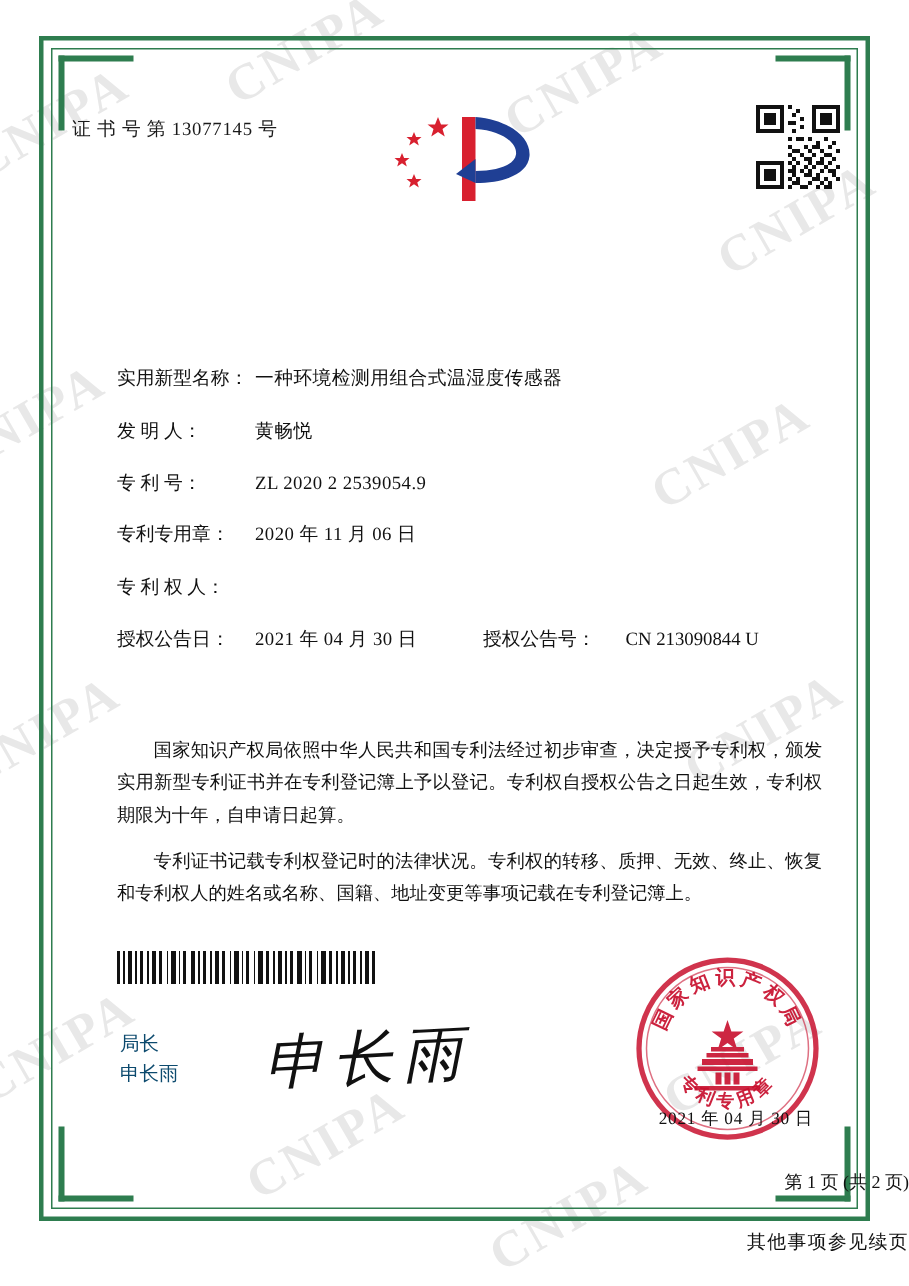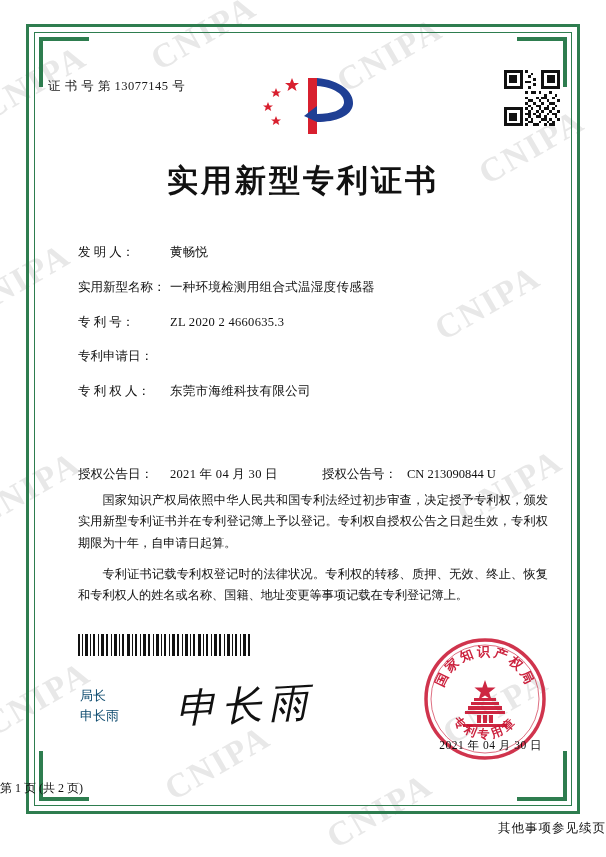--- a/index.html
+++ b/index.html
@@ -137,25 +137,24 @@
   }
   .fvalue {
     flex: 1 1 auto;
     letter-spacing: 0.3px;
   }
   .frow.dual .fvalue { flex: 0 0 auto; }
   .frow.dual .flabel2 {
     flex: 0 0 auto;
     margin-left: 44px;
     white-space: nowrap;
-    margin-top: 48px;
   }
   .frow.dual .fvalue2 {
     flex: 1 1 auto;
-    margin-left: 10px;
+    margin-left: 20px;
   }
 
   .paragraphs {
     position: absolute;
     left: 78px;
     right: 58px;
     top: 490px;
     font-family: "Liberation Serif", serif;
     font-size: 12.2px;
     color: #111;
@@ -214,21 +213,21 @@
     font-family: "Liberation Serif", serif;
     font-size: 11.5px;
     color: #111;
     letter-spacing: 0.5px;
   }
 
   #page-no {
     position: absolute;
     left: 0; right: 0;
     top: 780px;
-    text-align: left;
+    text-align: right;
     font-family: "Liberation Serif", serif;
     font-size: 12px;
     color: #111;
   }
 
   #footnote {
     position: absolute;
     left: 0; right: 0;
     top: 820px;
     text-align: right;
@@ -363,46 +362,45 @@
           <rect x="16" y="19" width="1" height="1"></rect>
         <rect x="18" y="19" width="1" height="1"></rect>
           <rect x="8" y="20" width="1" height="1"></rect>
         <rect x="11" y="20" width="2" height="1"></rect>
           <rect x="15" y="20" width="1" height="1"></rect>
         <rect x="17" y="20" width="2" height="1"></rect>
       </g>
     </svg>
   </div>
 
-  <div id="doc-title">实用新型专利证书</div>
 
   <div class="fields">
+
+    <div class="frow">
+      <span class="flabel">实用新型名称：</span>
+      <span class="fvalue">一种环境检测用组合式温湿度传感器</span>
+    </div>
 
     <div class="frow">
       <span class="flabel">发 明 人：</span>
       <span class="fvalue">黄畅悦</span>
     </div>
 
     <div class="frow">
-      <span class="flabel">实用新型名称：</span>
-      <span class="fvalue">一种环境检测用组合式温湿度传感器</span>
+      <span class="flabel">专 利 号：</span>
+      <span class="fvalue">ZL 2020 2 2539054.9</span>
     </div>
 
     <div class="frow">
-      <span class="flabel">专 利 号：</span>
-      <span class="fvalue">ZL 2020 2 4660635.3</span>
-    </div>
-
-    <div class="frow">
-      <span class="flabel">专利申请日：</span>
+      <span class="flabel">专利专用章：</span>
+      <span class="fvalue">2020 年 11 月 06 日</span>
     </div>
 
     <div class="frow">
       <span class="flabel">专 利 权 人：</span>
-      <span class="fvalue">东莞市海维科技有限公司</span>
     </div>
 
 
     <div class="frow dual">
       <span class="flabel">授权公告日：</span>
       <span class="fvalue">2021 年 04 月 30 日</span>
       <span class="flabel2">授权公告号：</span>
       <span class="fvalue2">CN 213090844 U</span>
     </div>
 

